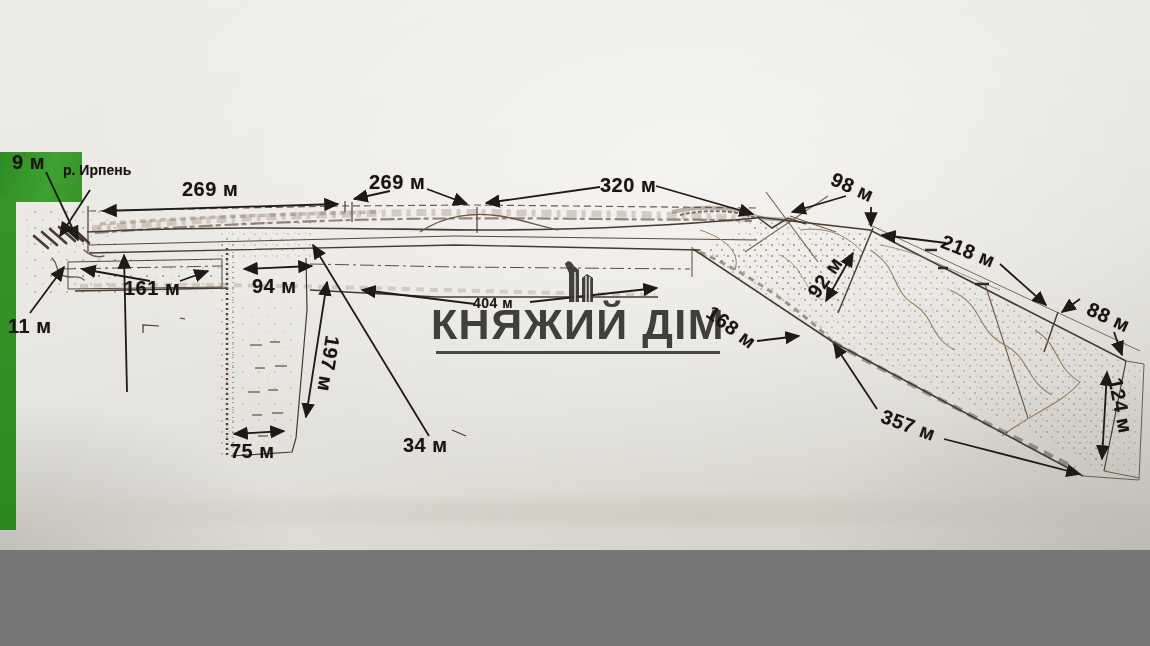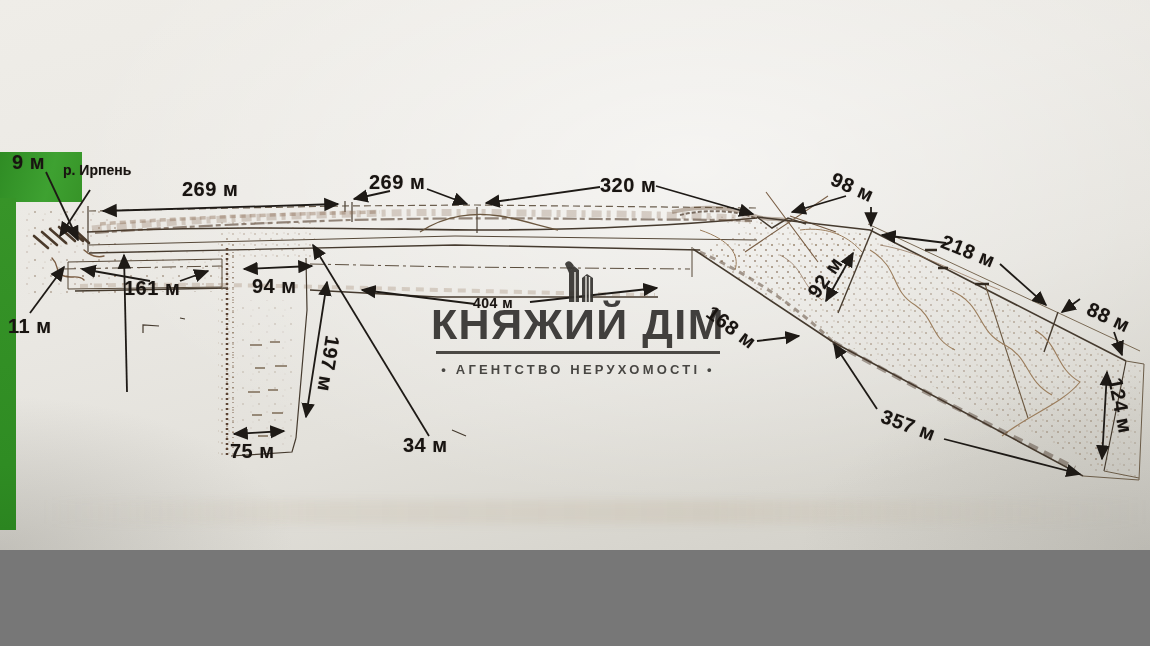--- a/index.html
+++ b/index.html
@@ -192,17 +192,16 @@
         <path d="M19,8 C16,2 12,2 10,6 L14,15 Z"></path>
         <polygon points="14,44 14,14 19,8 24,12 24,44"></polygon>
         <polygon points="27,44 27,20 32,16 38,20 38,44"></polygon>
       </g>
       <g stroke="#e7e5df" stroke-width="1.4">
         <path d="M20,14 L20,44 M31,18 L31,44 M34.5,19 L34.5,44"></path>
       </g>
     </svg>
     <div class="wm-title">КНЯЖИЙ ДІМ</div>
     <div class="wm-line"></div>
-    <div class="wm-sub">• АГЕНТСТВО НЕРУХОМОСТІ •</div>
   </div>
 
 
 </div>
 
 </body></html>

